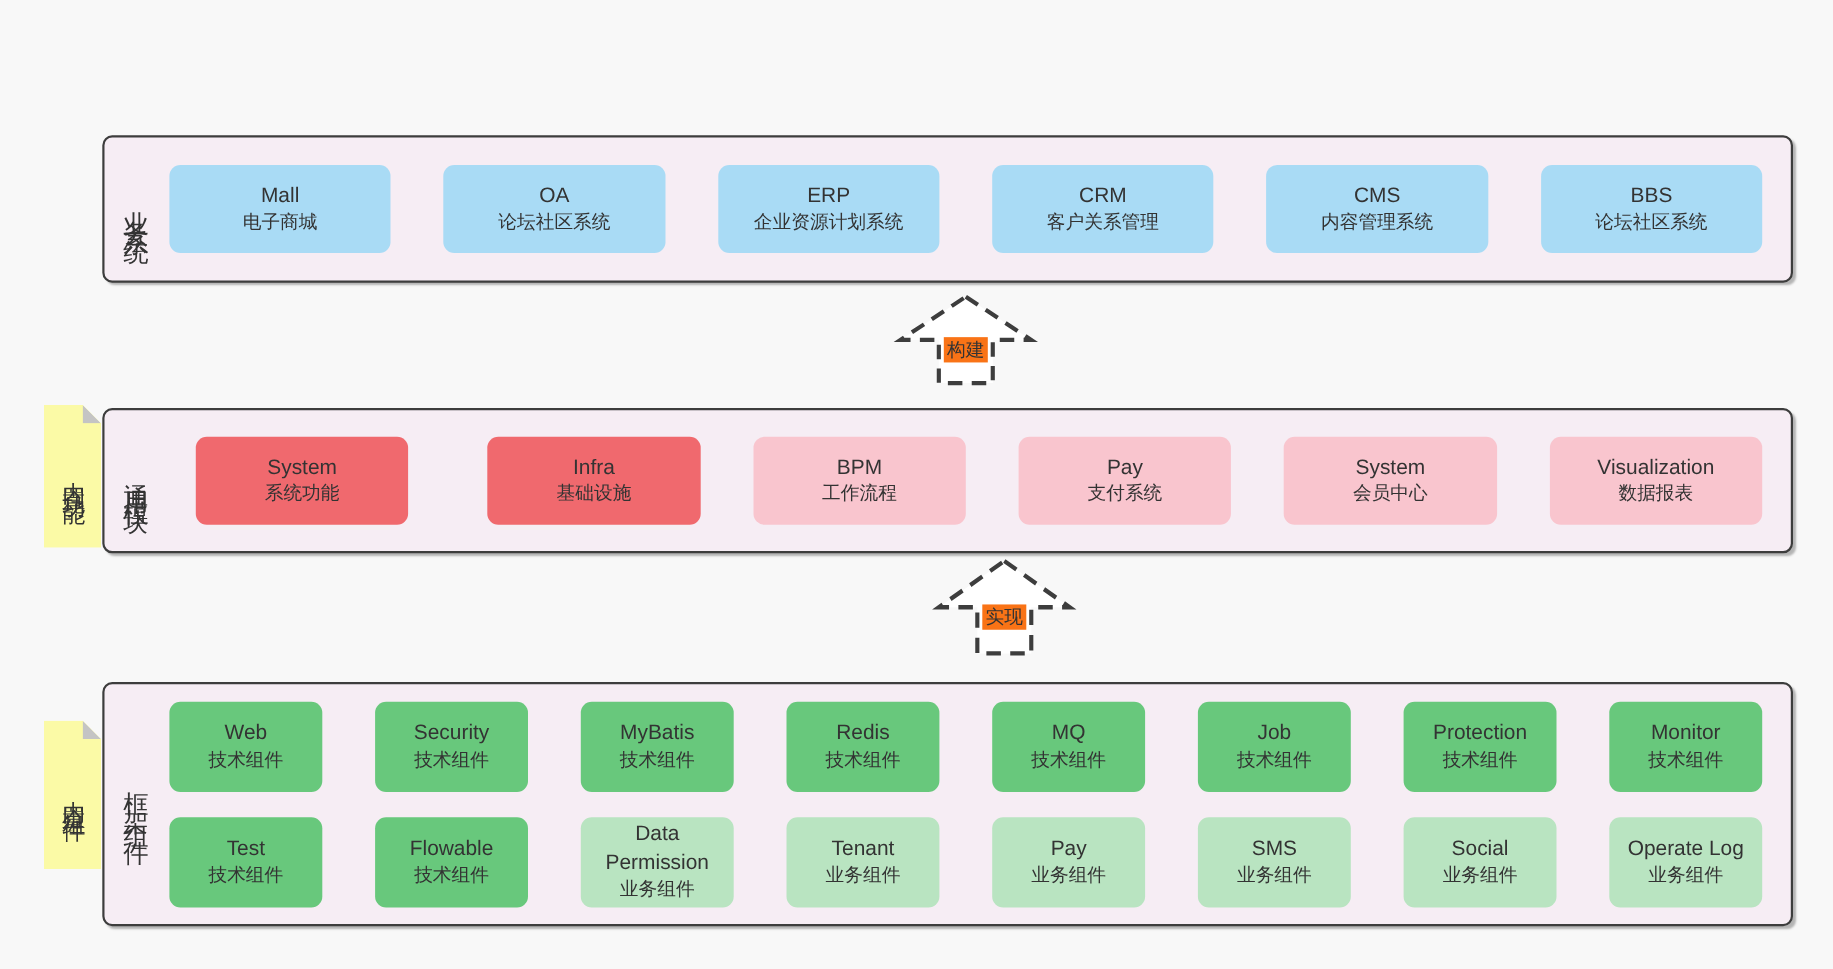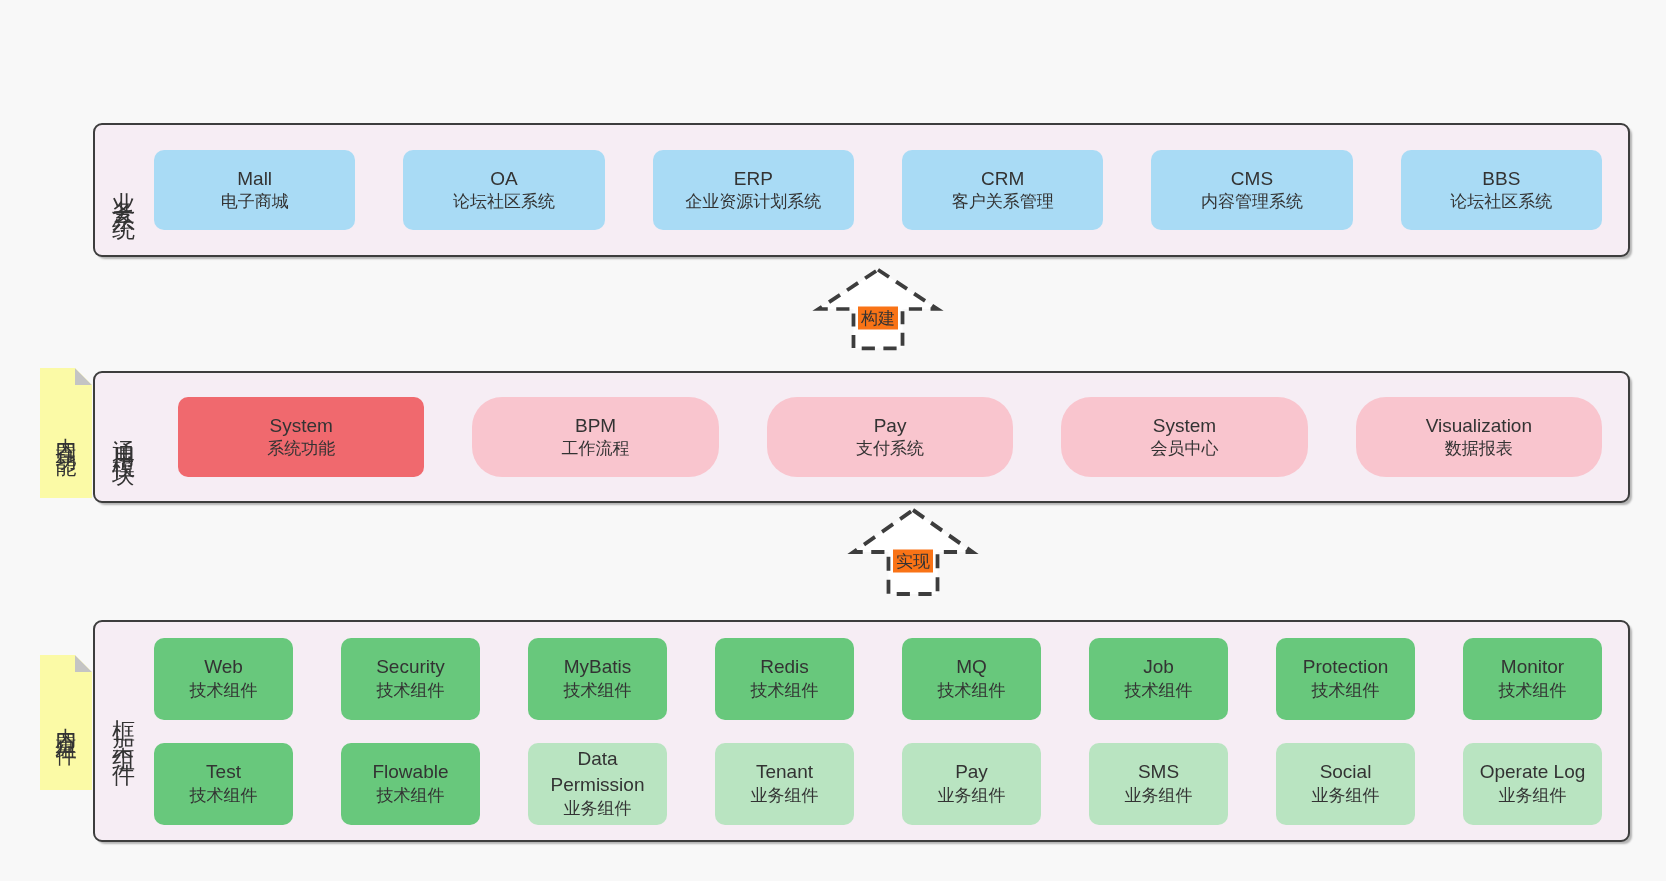--- a/index.html
+++ b/index.html
@@ -29,21 +29,21 @@
   .row{display:flex;gap:48px;}
   .row8{}
   .box{flex:1;height:80px;border-radius:10px;display:flex;flex-direction:column;
     align-items:center;justify-content:center;color:var(--text);text-align:center;
     line-height:1.35;padding:2px 8px;}
   .row8 .box{height:82px;}
   .bn{font-size:19px;}
   .bd{font-size:17px;}
   .narrow{max-width:104px;}
   .t-blue{background:var(--blue);} .t-red{background:var(--red);margin-left:24px;}
-  .t-pink{background:var(--pink);border-radius:30px;} .t-green{background:var(--green);}
+  .t-pink{background:var(--pink);} .t-green{background:var(--green);}
   .t-lgreen{background:var(--lightgreen);}
 
   .sticky{position:absolute;left:40px;width:52px;background:var(--sticky);
     clip-path:polygon(0 0,calc(100% - 17px) 0,100% 17px,100% 100%,0 100%);}
   .sticky-1{top:368px;height:130px;}
   .sticky-2{top:655px;height:135px;}
   .sticky::before{content:"";position:absolute;top:0;right:0;width:17px;height:17px;
     background:var(--fold);clip-path:polygon(0 0,100% 100%,0 100%);}
   .sticky .stxt{position:absolute;inset:0;display:flex;align-items:center;justify-content:center;
     writing-mode:vertical-rl;text-orientation:upright;font-size:21px;letter-spacing:6px;
@@ -105,20 +105,24 @@
   </div>
 
   <section class="panel panel-mid">
     <div class="vtitle">通用模块</div>
     <div class="content">
       <div class="row">
         <div class="box t-red">
           <span class="bn">System</span>
           <span class="bd">系统功能</span>
         </div>
+        <div class="box t-red">
+          <span class="bn">Infra</span>
+          <span class="bd">基础设施</span>
+        </div>
         <div class="box t-pink">
           <span class="bn">BPM</span>
           <span class="bd">工作流程</span>
         </div>
         <div class="box t-pink">
           <span class="bn">Pay</span>
           <span class="bd">支付系统</span>
         </div>
         <div class="box t-pink">
           <span class="bn">System</span>

